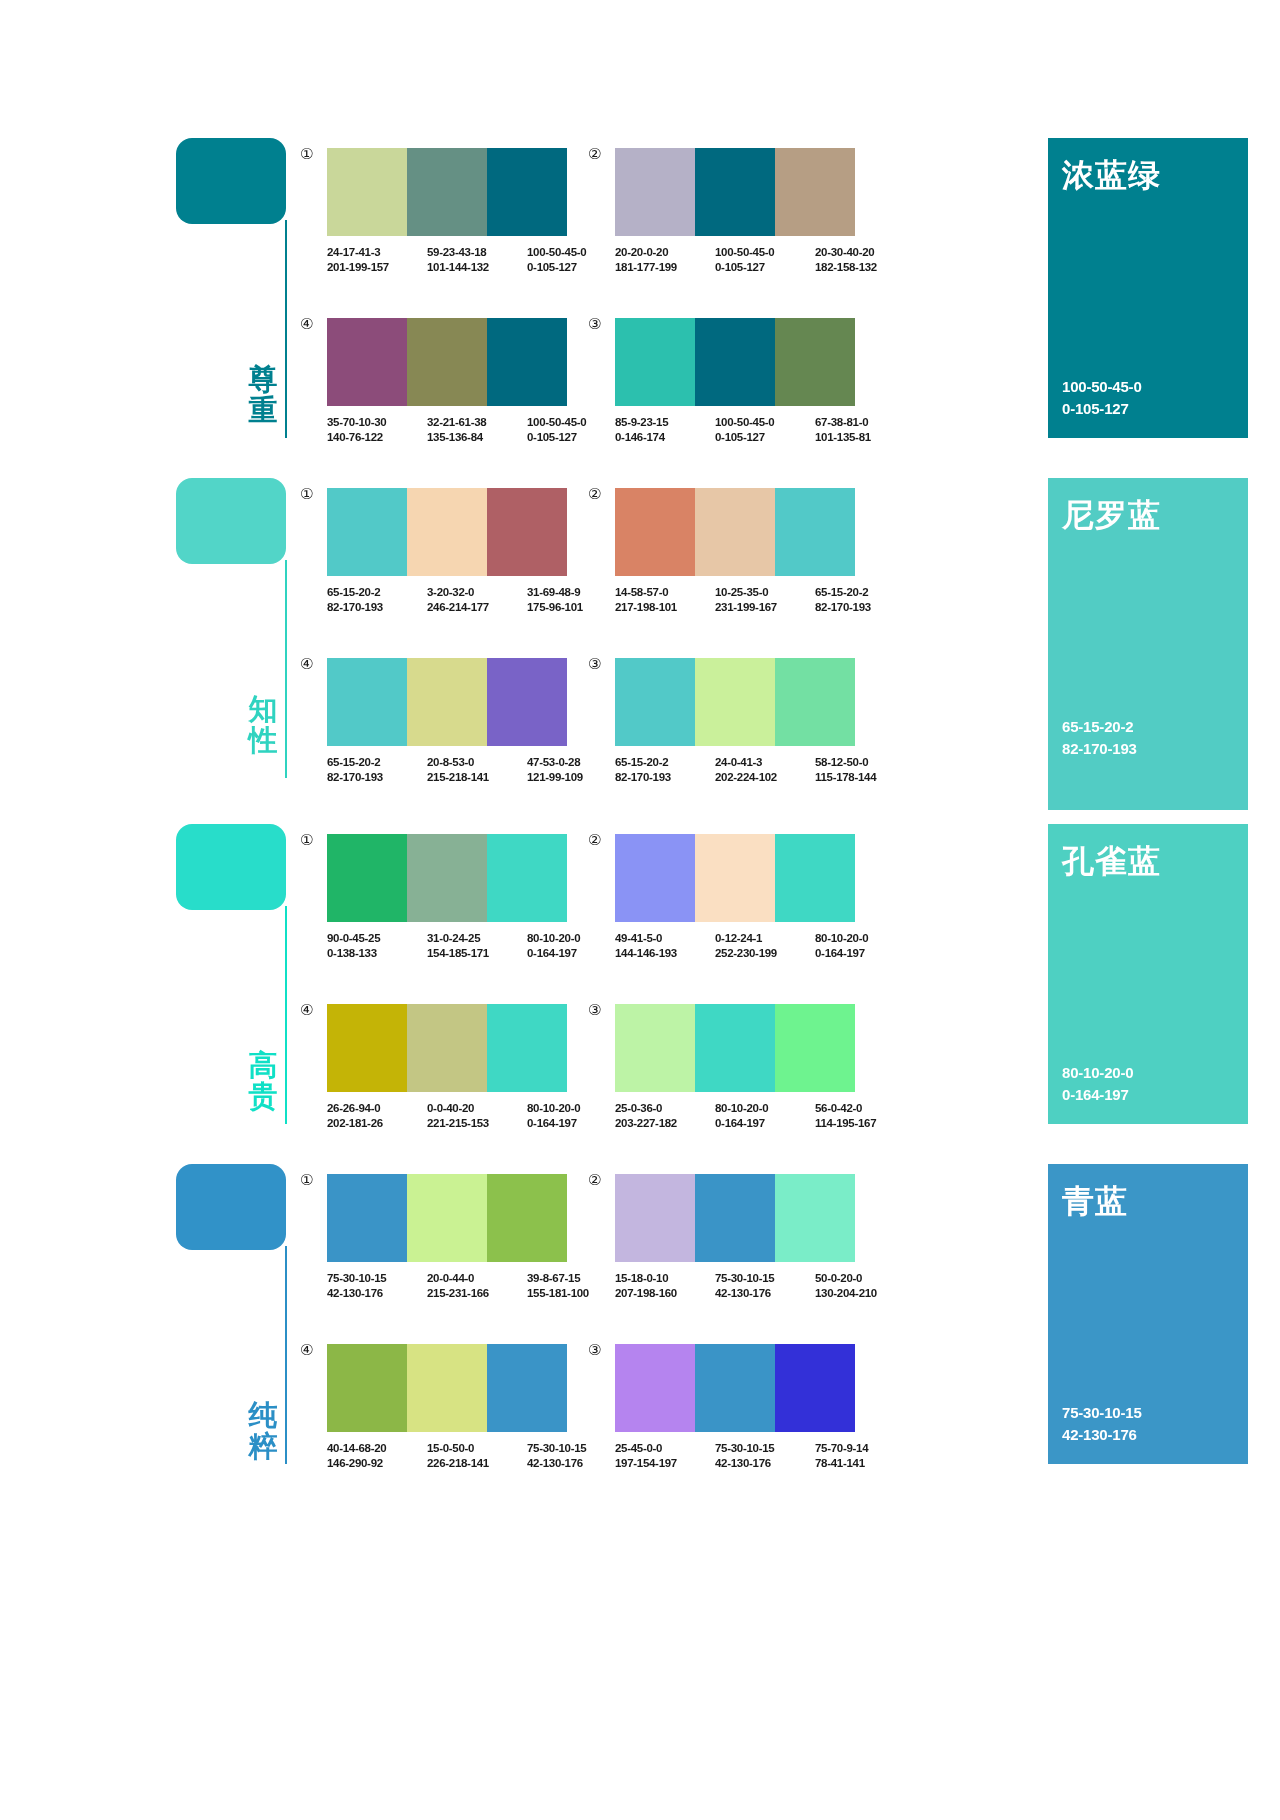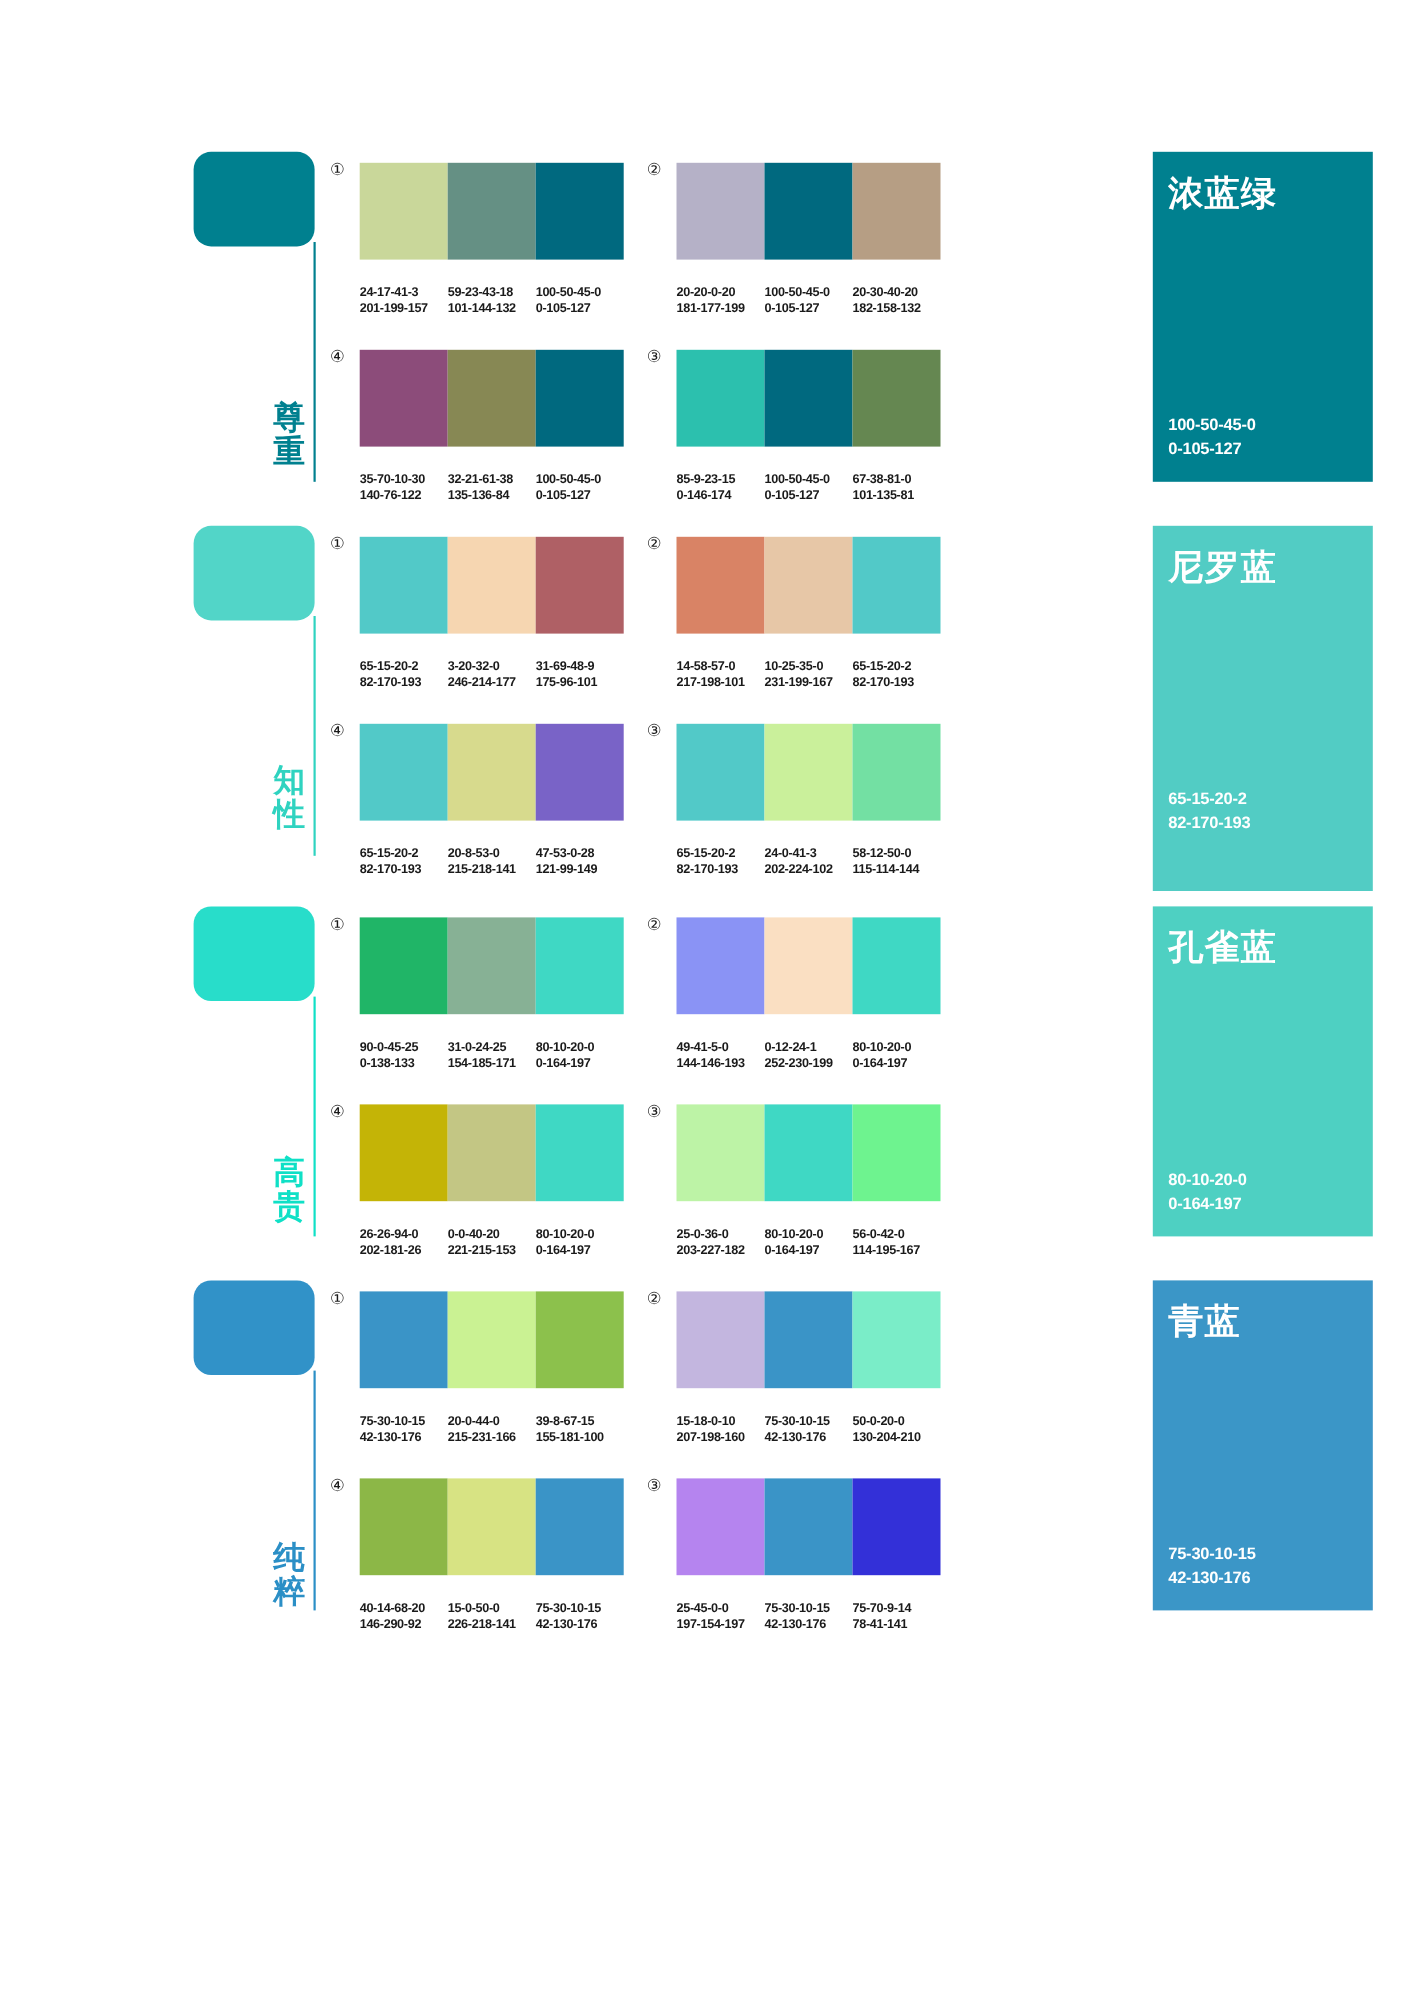--- a/index.html
+++ b/index.html
@@ -38,21 +38,21 @@
 
   
   .row { position: absolute; }
   .rowmark {
     position: absolute; left: -27px; top: -3px;
     font-size: 15px; color: #1a1a1a;
     font-family: "DejaVu Sans", sans-serif;
   }
   .blocks { display: flex; }
   .blocks .blk { width: 80px; height: 88px; }
-  .codes { display: flex; margin-top: 23px; }
+  .codes { display: flex; margin-top: 9px; gap: 20px; }
   .codes .code {
     width: 80px;
     font-size: 11.5px;
     line-height: 1.32;
     color: #1a1a1a;
     font-weight: 700;
     letter-spacing: -0.3px;
     white-space: nowrap;
   }
 
@@ -246,21 +246,21 @@
           <div class="code">
             <div>65-15-20-2</div>
             <div>82-170-193</div>
           </div>
           <div class="code">
             <div>20-8-53-0</div>
             <div>215-218-141</div>
           </div>
           <div class="code">
             <div>47-53-0-28</div>
-            <div>121-99-149</div>
+            <div>121-99-109</div>
           </div>
         </div>
       </div>
       <div class="row" style="left: 615px; top: 180px;">
         <div class="rowmark">③</div>
         <div class="blocks">
           <div class="blk" style="background: rgb(82, 201, 200);"></div>
           <div class="blk" style="background: rgb(202, 240, 155);"></div>
           <div class="blk" style="background: rgb(115, 224, 163);"></div>
         </div>
@@ -268,21 +268,21 @@
           <div class="code">
             <div>65-15-20-2</div>
             <div>82-170-193</div>
           </div>
           <div class="code">
             <div>24-0-41-3</div>
             <div>202-224-102</div>
           </div>
           <div class="code">
             <div>58-12-50-0</div>
-            <div>115-114-144</div>
+            <div>115-178-144</div>
           </div>
         </div>
       </div>
       <div class="panel" style="top: 0px; height: 332px; background: rgb(82, 204, 196);">
         <div class="pname">尼罗蓝</div>
         <div class="pcode" style="top: 238px;">
           <span>65-15-20-2</span>
           <span>82-170-193</span>
         </div>
       </div>

